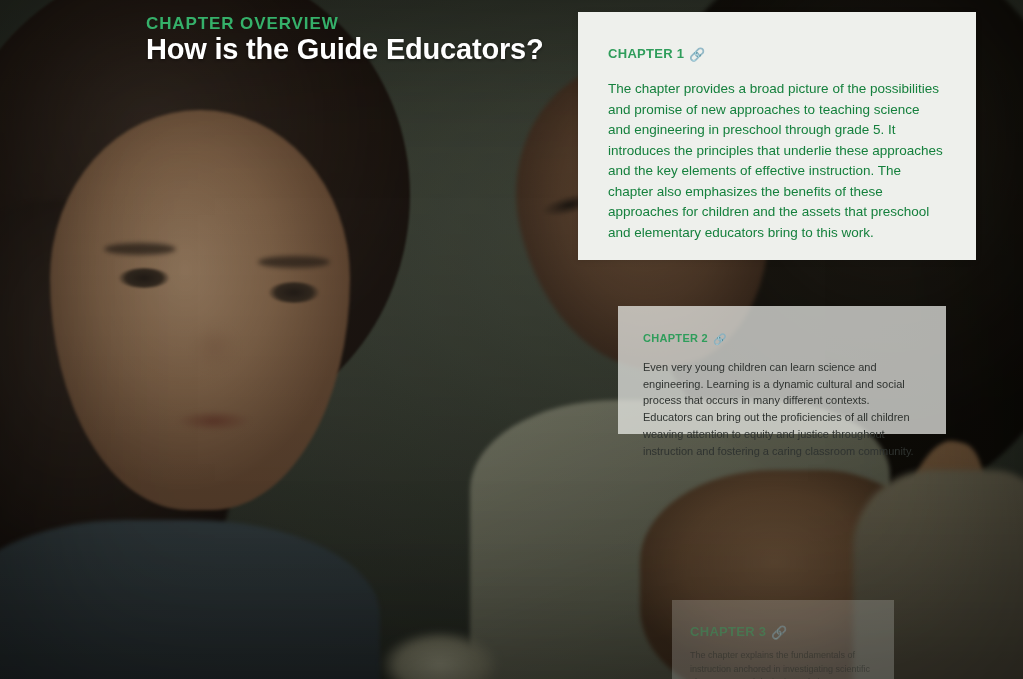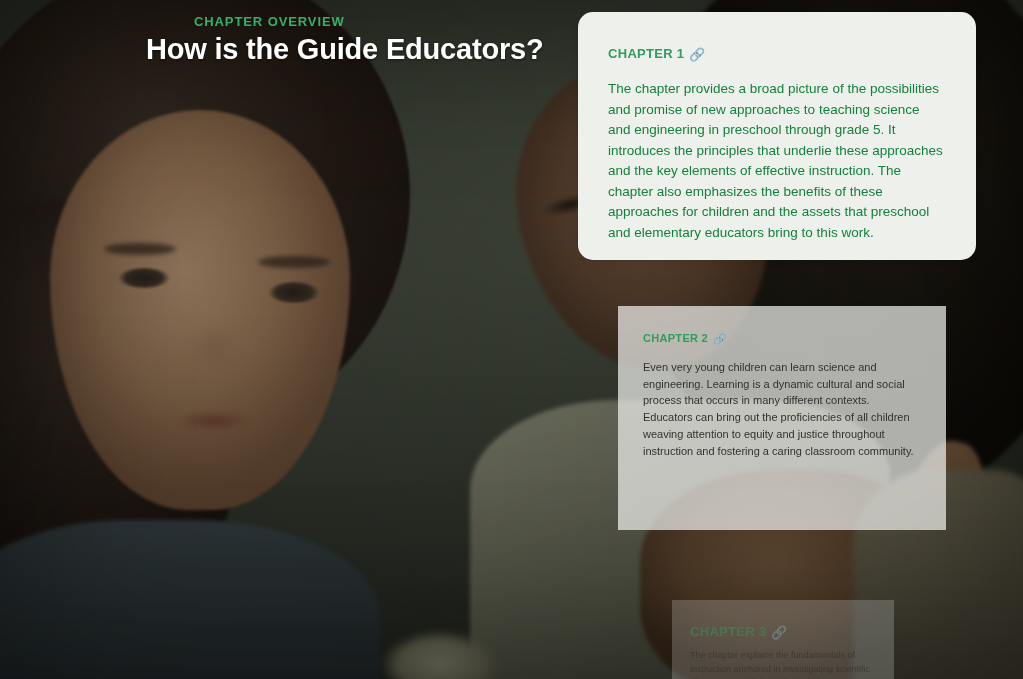--- a/index.html
+++ b/index.html
@@ -165,24 +165,23 @@
     box-shadow: inset 0 0 180px rgba(0,0,0,.45);
   }
 
   
   .content { position: absolute; inset: 0; }
 
   .eyebrow {
     position: absolute;
     left: 146px; top: 14px;
     color: #35b06a;
-    font-size: 13px;
+    font-size: 17px;
     font-weight: bold;
     letter-spacing: .9px;
-    margin-left: 48px;
   }
   .page-title {
     position: absolute;
     left: 146px; top: 33px;
     color: #ffffff;
     font-size: 29px;
     font-weight: bold;
     letter-spacing: -.2px;
     text-shadow: 0 1px 3px rgba(0,0,0,.45);
   }
@@ -204,28 +203,27 @@
     transform: translateY(1px);
   }
   .card-body { line-height: 1.52; }
 
   
   #card-1 {
     left: 578px; top: 12px; width: 398px; height: 248px;
     padding: 34px 33px 0 30px;
     background: #eef0ec;
     box-shadow: 0 1px 6px rgba(0,0,0,.10);
-    border-radius: 15px;
   }
   #card-1 .card-kicker { font-size: 13px; }
   #card-1 .card-body { font-size: 13.5px; margin-top: 18px; color: #15803d; }
 
   
   #card-2 {
-    left: 618px; top: 306px; width: 328px; height: 224px;
+    left: 618px; top: 306px; width: 328px; height: 128px;
     padding: 26px 26px 0 25px;
     background: rgba(238,240,236,.72);
   }
   #card-2 .card-kicker { font-size: 11px; }
   #card-2 .card-body { font-size: 11px; margin-top: 14px; color: #2f3330; }
 
   
   #card-3 {
     left: 672px; top: 600px; width: 222px; height: 120px;
     padding: 18px 18px 0 18px;

